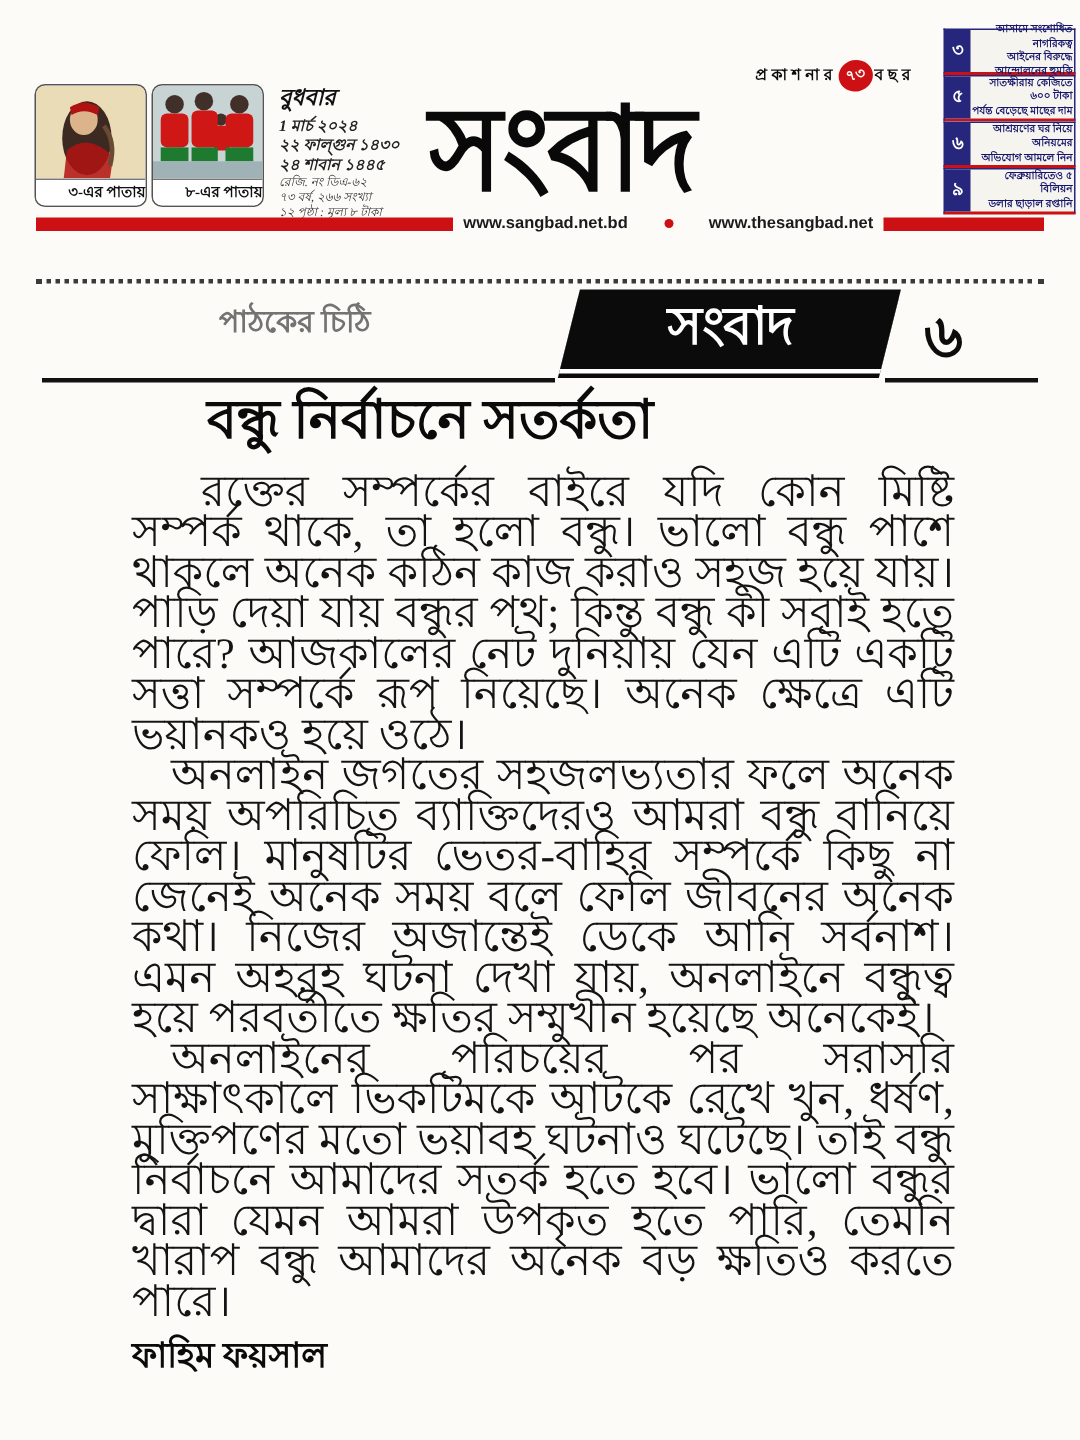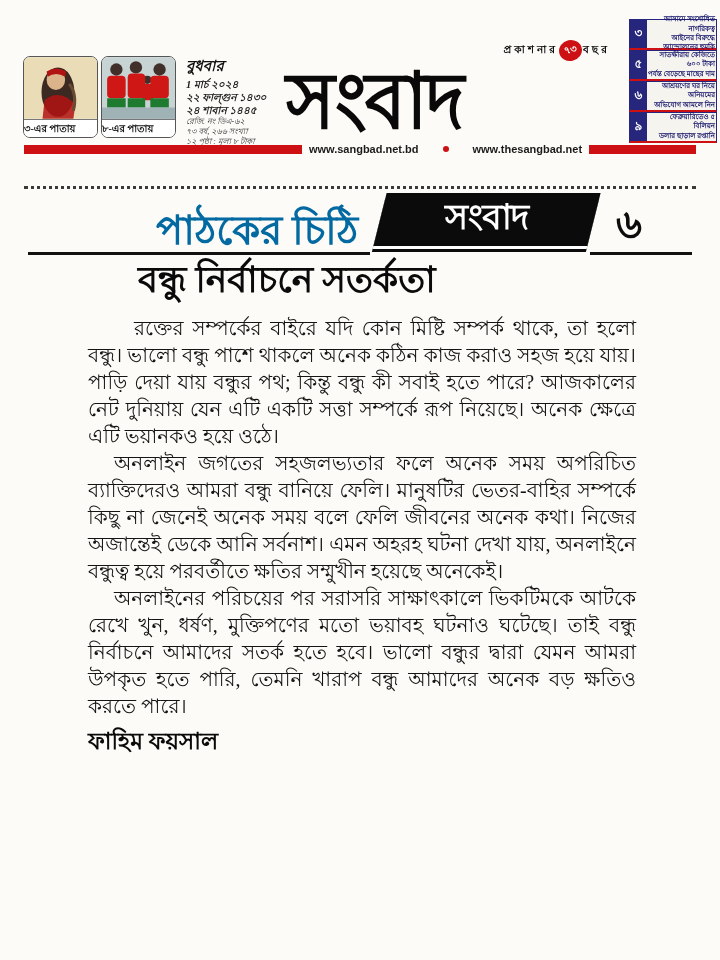--- a/index.html
+++ b/index.html
@@ -8,21 +8,21 @@
     background:#fcfbf8;overflow:hidden;
     font-family:"Liberation Serif","DejaVu Serif",serif;color:#111;
   }
   
   .thumb{position:absolute;top:56px;width:73px;height:80px;border:1px solid #555;
     border-radius:7px;overflow:hidden;background:#fff;display:flex;flex-direction:column;}
   .thumb-1{left:23px;}
   .thumb-2{left:101px;}
   .thumb svg{display:block;width:100%;flex:1;}
   .thumb-caption{height:17px;background:#fff;border-top:1px solid #777;
-    font-size:10px;font-weight:bold;text-align:left;line-height:17px;white-space:nowrap;}
+    font-size:10px;font-weight:bold;text-align:right;line-height:17px;white-space:nowrap;}
   .dateblock{position:absolute;left:186px;top:57px;width:102px;line-height:1.25;font-style:italic;}
   .dateblock .day{font-size:15px;font-weight:bold;margin-bottom:2px;}
   .dateblock .dline{font-size:10.5px;font-weight:bold;color:#222;}
   .dateblock .sline{font-size:8px;color:#333;}
   .logoarea{position:absolute;left:286px;top:40px;width:334px;}
   .anniv{text-align:right;padding-right:10px;font-size:10.5px;font-weight:bold;
     letter-spacing:3px;color:#0a0a0a;margin-bottom:1px;white-space:nowrap;}
   .anniv .badge{display:inline-block;background:#cc1013;color:#fff;border-radius:50%;
     padding:2px 5px;font-size:10px;letter-spacing:0;transform:rotate(-12deg);margin:0 1px;}
   .biglogo{font-family:"DejaVu Sans","Liberation Sans",sans-serif;font-weight:900;
@@ -40,34 +40,34 @@
     display:flex;align-items:center;gap:7px;}
   .redbar{height:9px;background:#cc1013;}
   .redbar.left{flex:2.6;}
   .redbar.right{flex:1;}
   .url-text{font-size:11px;font-weight:bold;white-space:nowrap;color:#1a1a1a;
     display:flex;align-items:center;gap:24px;font-family:"Liberation Sans",sans-serif;}
   .url-dot{width:6px;height:6px;border-radius:50%;background:#cc1013;display:inline-block;}
   
   .section-head{position:absolute;left:24px;top:186px;width:672px;height:66px;
     border-top:3px dotted #3a3a3a;}
-  .section-title{position:absolute;left:132px;top:10px;font-size:40px;font-weight:bold;color:#0369a1;}
+  .section-title{position:absolute;left:122px;top:10px;font-size:20px;font-weight:bold;color:#737373;}
   .logo-box{position:absolute;left:356px;top:4px;width:214px;height:53px;background:#0b0b0b;
     transform:skewX(-14deg);display:flex;align-items:center;justify-content:center;
     box-shadow:0 3px 0 #fff,0 6px 0 #0b0b0b;}
   .logo-box span{transform:skewX(14deg);color:#fff;font-size:35px;font-weight:900;
     font-family:"DejaVu Sans",sans-serif;letter-spacing:-1px;}
   .section-page{position:absolute;right:54px;top:4px;font-size:40px;font-weight:bold;color:#0c0c0c;}
   .rule-left{position:absolute;bottom:0;left:4px;width:342px;height:3px;background:#121212;}
   .rule-right{position:absolute;bottom:0;right:4px;width:102px;height:3px;background:#121212;}
   
   .article{position:absolute;left:88px;top:260px;width:548px;}
   .headline{margin:0 0 14px 0;padding-left:50px;font-size:36px;line-height:1.15;
     font-weight:bold;color:#0a0a0a;white-space:nowrap;}
-  .para{margin:0;font-size:20px;line-height:27px;text-align:justify;color:#141414;}
+  .para{margin:0;font-size:29px;line-height:27px;text-align:justify;color:#141414;}
   .para.first{text-indent:46px;}
   .para.next{text-indent:26px;}
   .signature{text-align:left;font-size:23px;font-weight:bold;margin-top:3px;color:#0a0a0a;}
 </style>
 </head>
 <body>
 
 <div class="page">
 
   <div>

